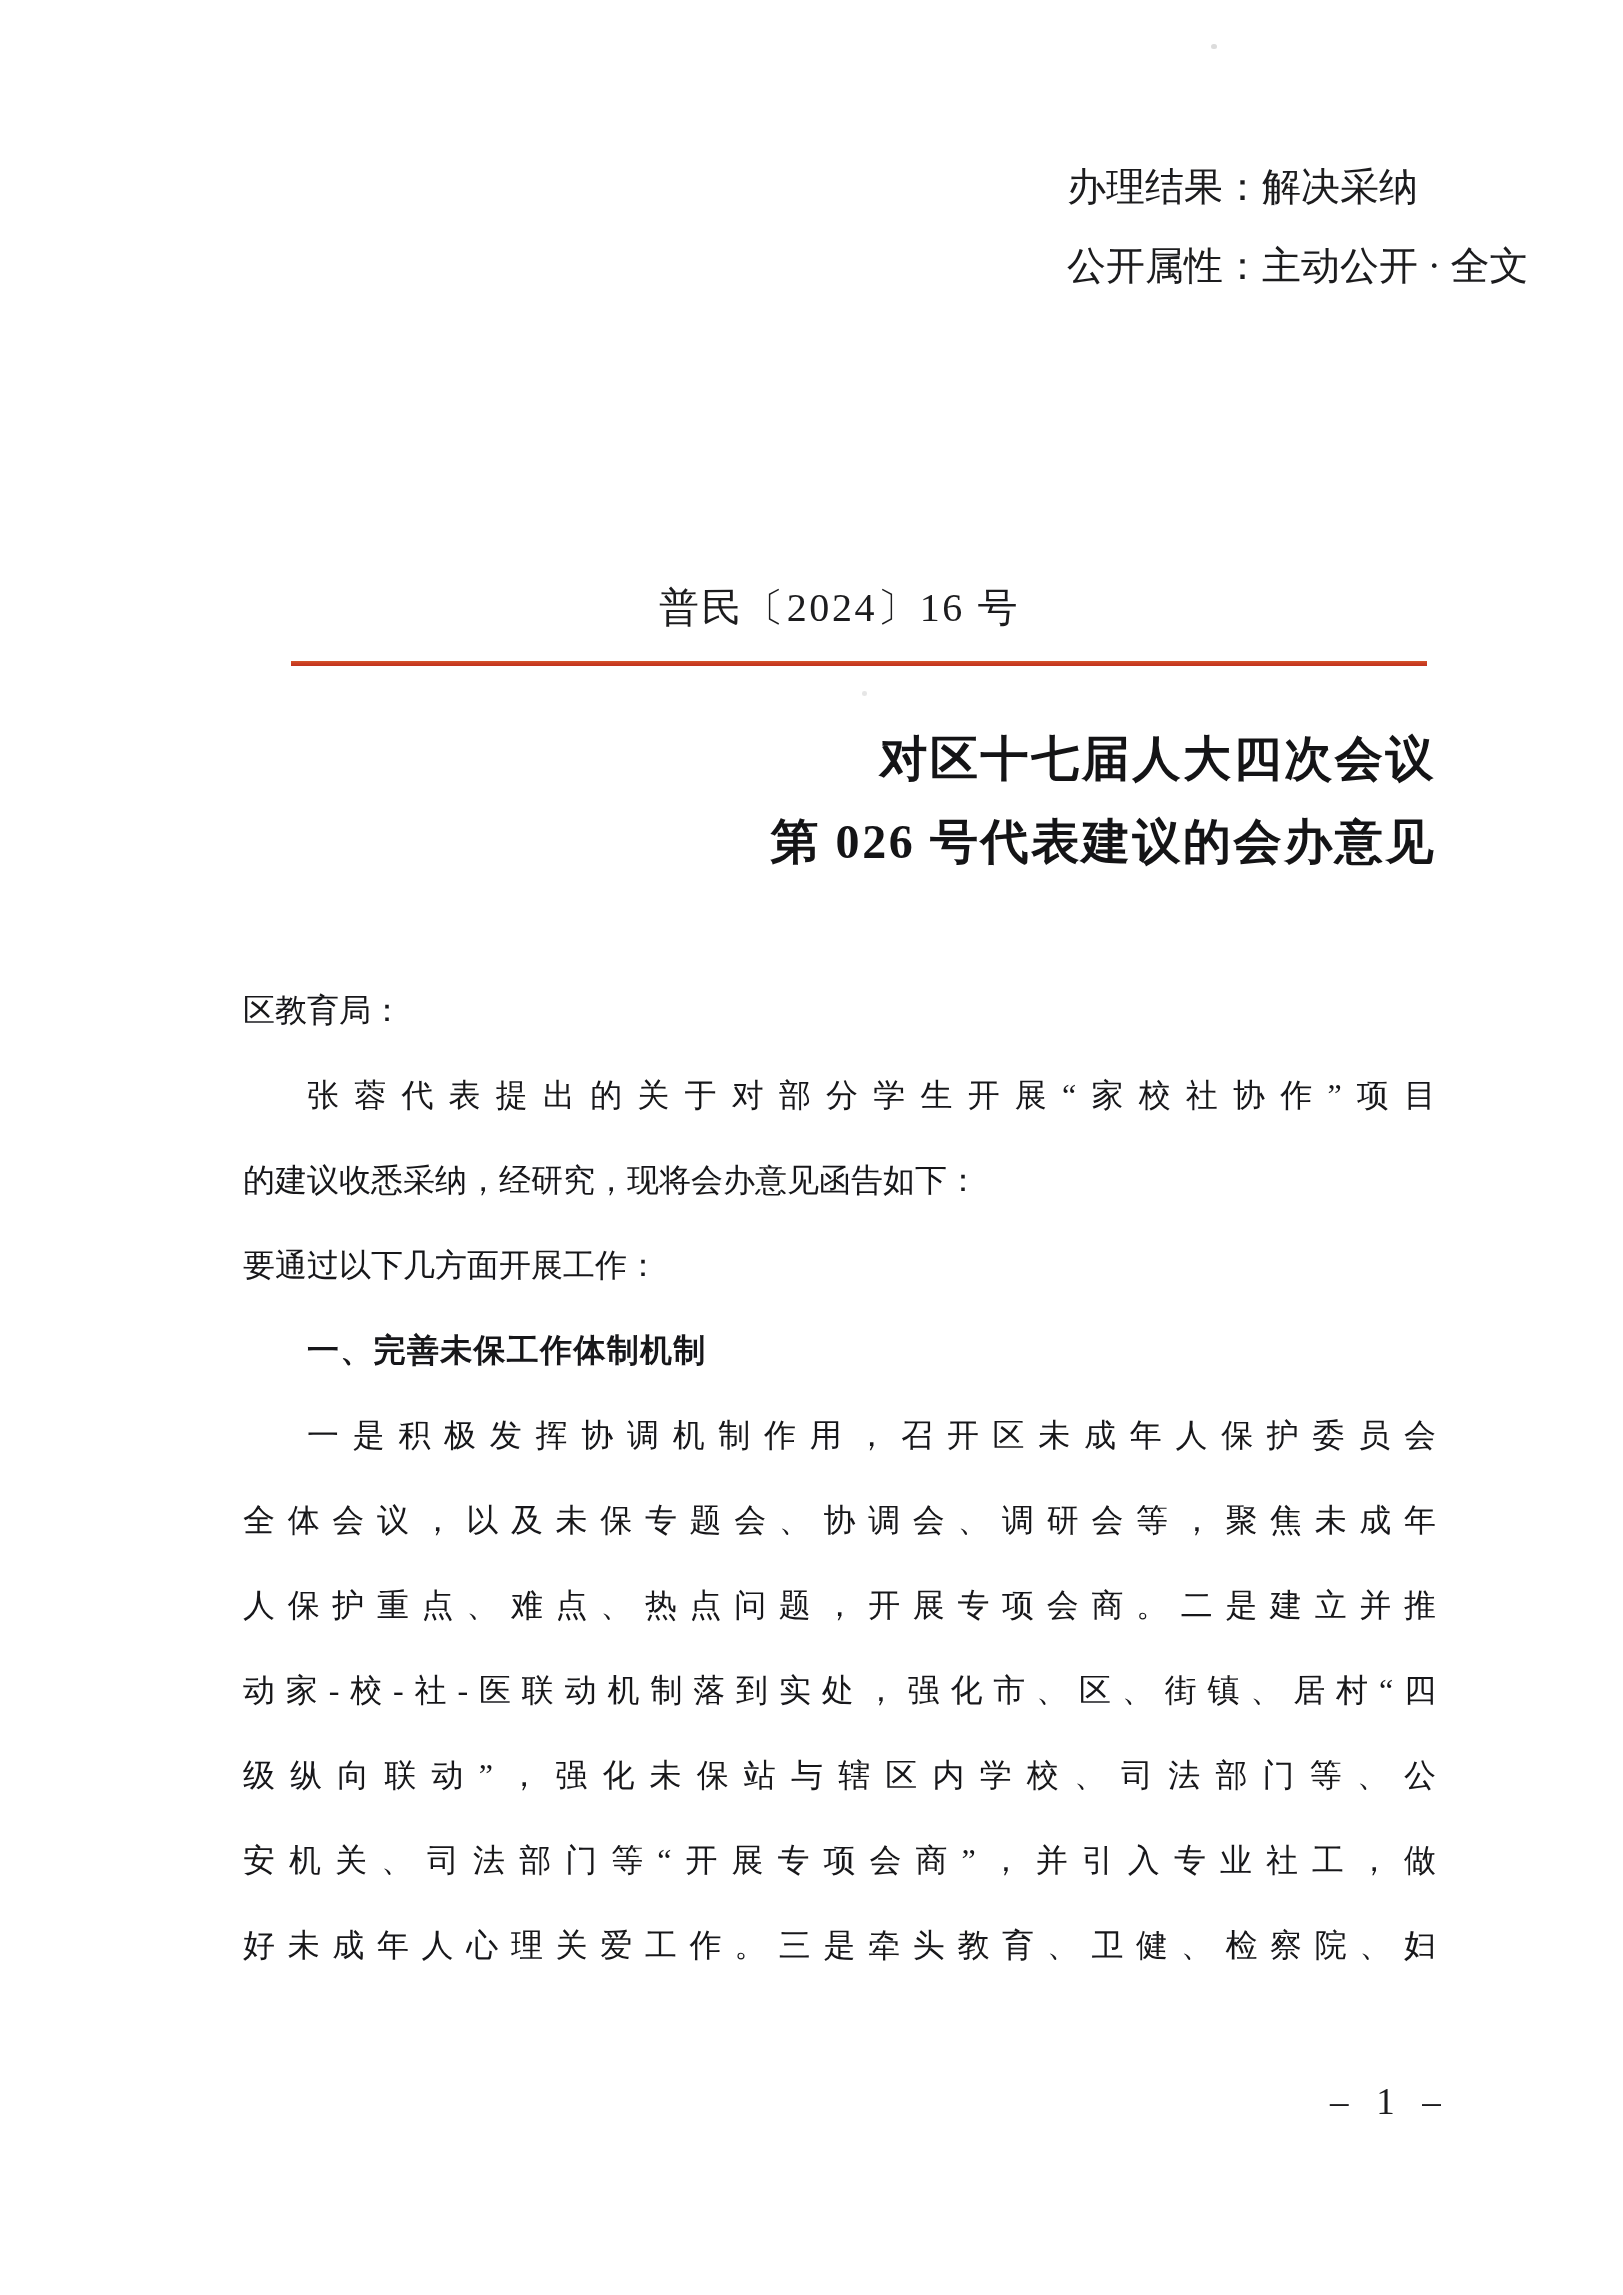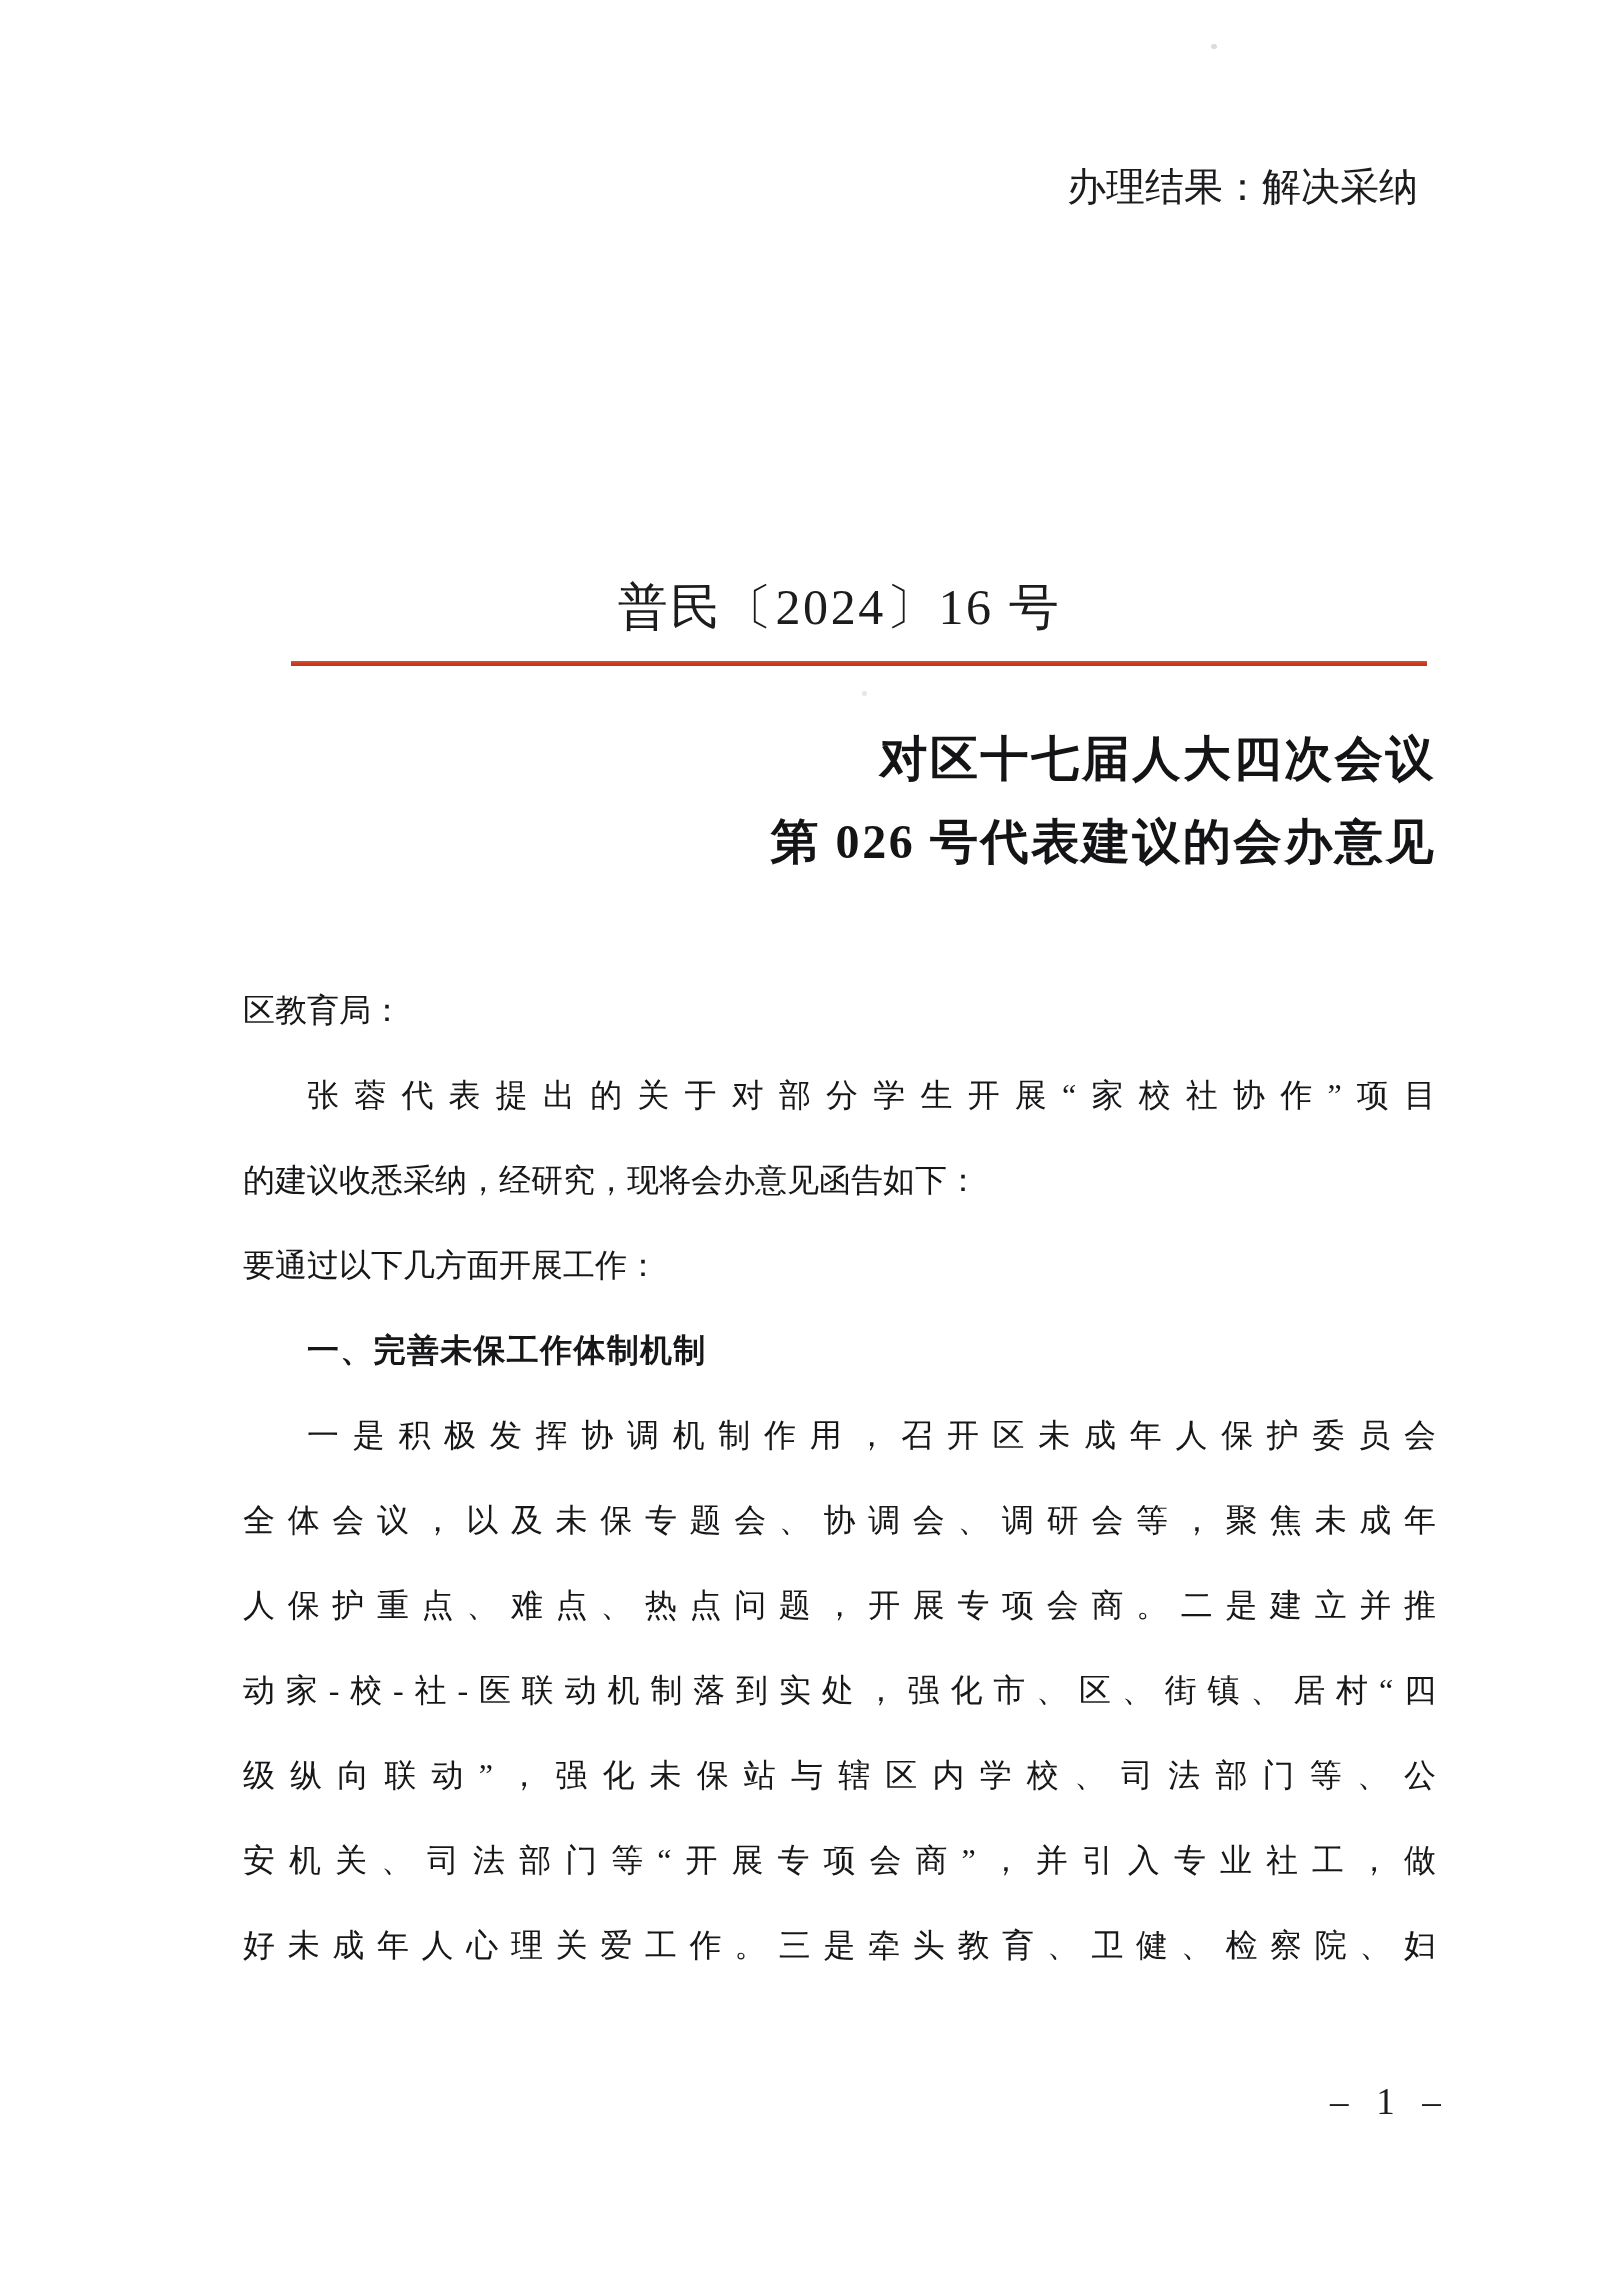--- a/index.html
+++ b/index.html
@@ -41,21 +41,21 @@
     font-family: "Liberation Serif", "DejaVu Serif", serif;
     white-space: nowrap;
   }
 
   .doc-number {
     position: absolute;
     left: 223px;
     top: 568px;
     width: 1201px;
     text-align: center;
-    font-size: 50px;
+    font-size: 40px;
     line-height: 47px;
     color: #1c1c1e;
     letter-spacing: 2.6px;
     white-space: nowrap;
   }
 
   .red-rule {
     position: absolute;
     left: 275px;
     top: 645px;
@@ -130,20 +130,21 @@
 </head>
 <body>
 
 <div class="page">
 
   <span class="speck s1"></span>
   <span class="speck s2"></span>
 
   <div class="meta-block">
     <div>办理结果：解决采纳</div>
+    <div>公开属性：主动公开 · 全文</div>
   </div>
 
 
   <div class="doc-number">普民〔2024〕16 号</div>
 
   <div class="red-rule"></div>
 
   <div class="doc-title">
     <div>对区十七届人大四次会议</div>
     <div>第 026 号代表建议的会办意见</div>

